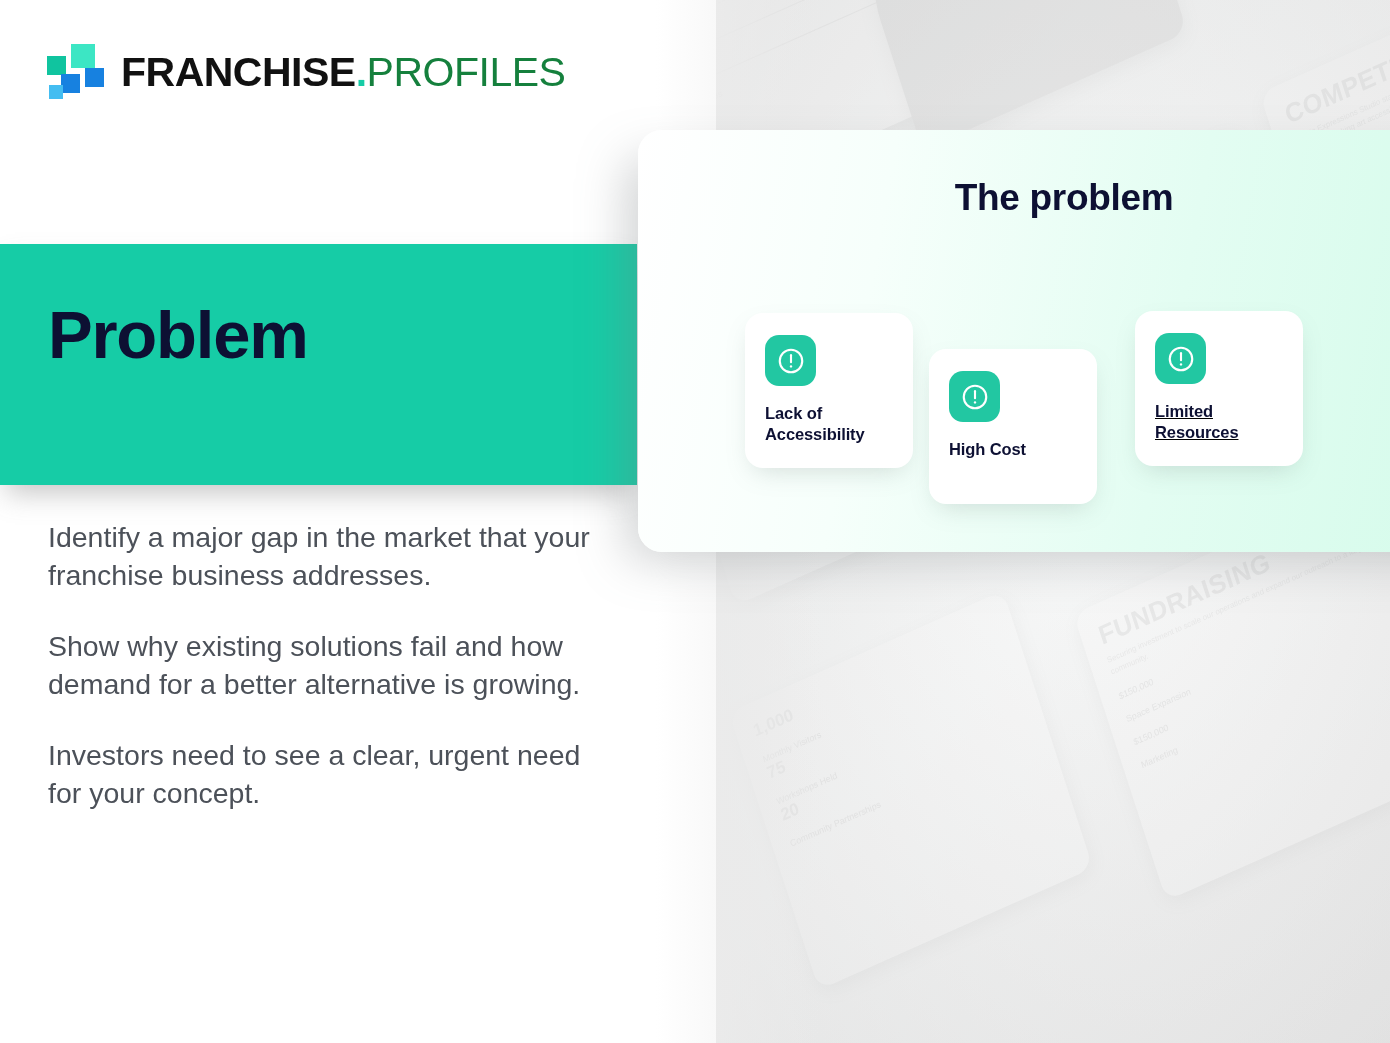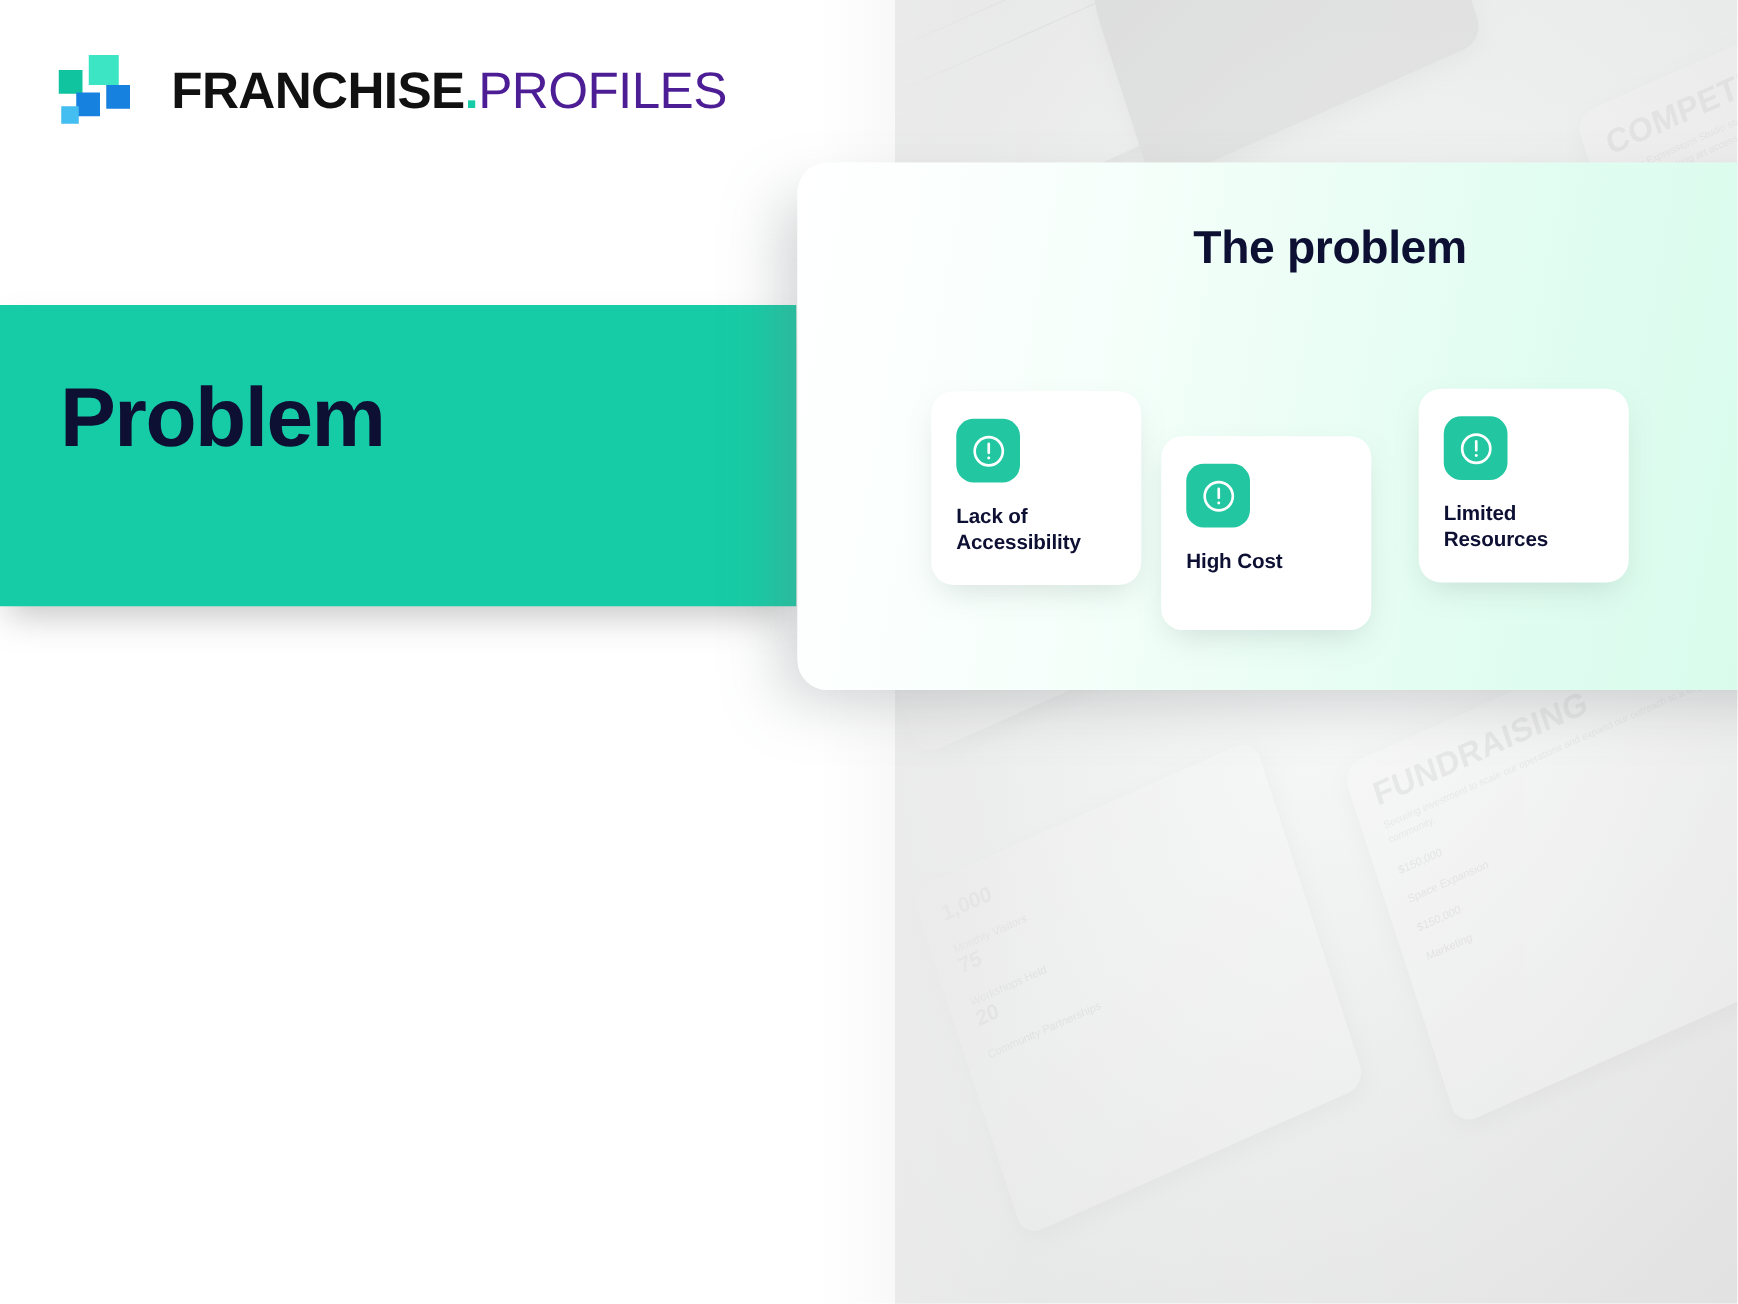--- a/index.html
+++ b/index.html
@@ -74,23 +74,23 @@
   }
   .logo-mark { position: relative; width: 56px; height: 56px; }
   .logo-mark i { position: absolute; display: block; }
   .sq-a { left: 0px;  top: 12px; width: 19px; height: 19px; background: #10c49f; }
   .sq-b { left: 24px; top: 0px;  width: 24px; height: 24px; background: #3ce6c4; }
   .sq-c { left: 14px; top: 30px; width: 19px; height: 19px; background: #1781e0; }
   .sq-d { left: 38px; top: 24px; width: 19px; height: 19px; background: #1781e0; }
   .sq-e { left: 2px;  top: 41px; width: 14px; height: 14px; background: #44bdf1; }
 
   .logo-text { font-size: 41px; letter-spacing: -0.5px; white-space: nowrap; }
-  .logo-text .b { font-weight: 700; color: #111111; margin-left: 16px; }
+  .logo-text .b { font-weight: 700; color: #111111; }
   .logo-text .dot { font-weight: 700; color: #16cca6; }
-  .logo-text .l { font-weight: 400; color: #4c1d95; }
+  .logo-text .l { font-weight: 400; color: #15803d; }
 
   
   .banner {
     position: absolute; left: 0; top: 244px; width: 637px; height: 241px;
     background: #16cca6;
     box-shadow: 0 14px 26px -6px rgba(120,120,120,.42);
   }
   .banner-title {
     position: absolute; left: 48px; top: 52px;
     font-size: 67px; font-weight: 700; color: #0d1033; letter-spacing: -1.2px;
@@ -123,21 +123,21 @@
 
   .tiles { position: absolute; left: 0; top: 0; width: 100%; height: 100%; }
   .tile {
     position: absolute; width: 168px; height: 155px;
     background: #ffffff; border-radius: 18px;
     box-shadow: 0 10px 26px -8px rgba(110,130,125,.28);
     padding: 22px 20px 0 20px;
   }
   .tile-1 { left: 84px;  top: 183px; margin-left: 23px; }
   .tile-2 { left: 291px; top: 219px; border-radius: 17px; }
-  .tile-3 { left: 497px; top: 181px; }
+  .tile-3 { left: 497px; top: 181px; text-decoration: underline; }
 
   .tile-icon {
     width: 51px; height: 51px; border-radius: 14px; background: #22c7a2;
     display: flex; align-items: center; justify-content: center;
   }
   .tile-label {
     margin-top: 17px; font-size: 16.5px; font-weight: 800;
     color: #0d1033; line-height: 1.3; letter-spacing: -0.1px;
   }
 </style>
@@ -220,20 +220,25 @@
       </span>
       <span class="logo-text">
         <span class="b">FRANCHISE</span><span class="dot">.</span><span class="l">PROFILES</span>
       </span>
     </div>
 
     <div class="banner">
       <div class="banner-title">Problem</div>
     </div>
 
+    <div class="body-copy">
+      <p>Identify a major gap in the market that your franchise business addresses.</p>
+      <p>Show why existing solutions fail and how demand for a better alternative is growing.</p>
+      <p>Investors need to see a clear, urgent need for your concept.</p>
+    </div>
   </div>
 
   <div class="preview-card">
     <div class="preview-title">The problem</div>
 
     <div class="tiles">
 
       <div class="tile tile-1">
         <div class="tile-icon">
           <svg width="30" height="30" viewBox="0 0 24 24" fill="none" stroke="#ffffff" stroke-width="1.7" stroke-linecap="round">

